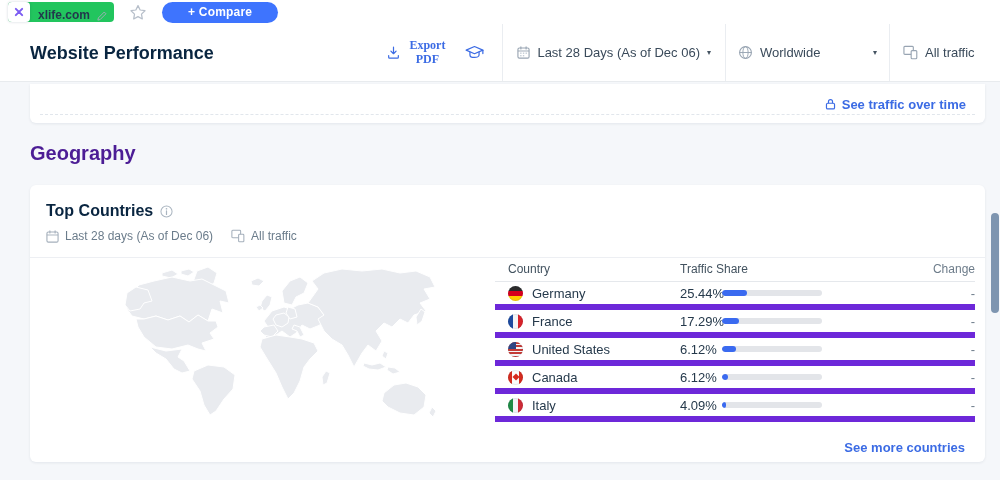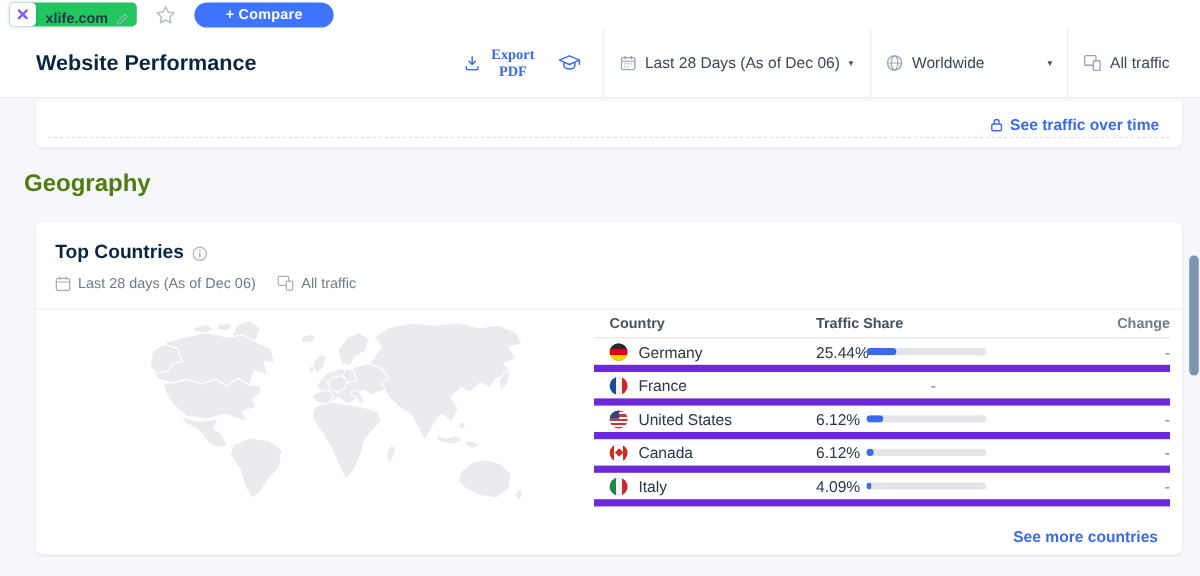--- a/index.html
+++ b/index.html
@@ -43,36 +43,36 @@
   
   .traffic-card { position:absolute; left:30px; right:15px; top:84px; height:39px; background:#fff;
                   border-radius:0 0 6px 6px; box-shadow:0 1px 3px rgba(9,37,64,.08); z-index:1; }
   .traffic-card .dashed { position:absolute; left:10px; right:10px; bottom:8px;
                           border-top:1px dashed #e1e6ec; }
   .link { display:flex; align-items:center; gap:6px; font-size:13px; font-weight:700;
           color:var(--link-blue); text-decoration:none; cursor:pointer; }
   .traffic-link { position:absolute; right:19px; top:50%; transform:translateY(-50%); }
 
   
-  .section-title { position:absolute; left:20px; top:142px; font-size:20px; font-weight:700; color:#4d7c0f; }
+  .section-title { position:absolute; left:30px; top:142px; font-size:20px; font-weight:700; color:#4c1d95; }
   .geo-card { position:absolute; left:30px; right:15px; top:185px; height:277px; background:#fff;
               border-radius:6px; box-shadow:0 1px 3px rgba(9,37,64,.08); }
   .card-title-row { position:absolute; left:16px; top:17px; display:flex; align-items:center; gap:7px; }
   .card-title-row h3 { font-size:16px; font-weight:700; color:#092540; }
   .meta-row { position:absolute; left:16px; top:44px; display:flex; align-items:center; gap:6px;
               font-size:12px; color:#6b7c8b; }
   .meta-gap { width:6px; }
   .card-divider { position:absolute; left:0; right:0; top:72px; border-top:1px solid #edeff3; }
 
   .map-wrap { position:absolute; left:2px; top:74px; width:460px; height:172px; }
   .land { fill:#e9ebef; stroke:#fff; stroke-width:1; stroke-linejoin:round; }
 
   .ctable { position:absolute; left:465px; right:10px; top:72px; }
   .thead { display:flex; align-items:center; height:25px; border-bottom:1px solid #e5e8ec;
-           font-size:12px; font-weight:700; color:#42525f; }
+           font-size:12px; font-weight:400; color:#42525f; }
   .trow { display:flex; align-items:center; height:28px; border-bottom:6px solid #6d28d9;
           font-size:13px; color:#25394b; cursor:pointer; }
   .col-country { width:185px; padding-left:13px; display:flex; align-items:center; gap:9px; }
   .col-share { flex:1; display:flex; align-items:center; }
   .col-change { width:100px; text-align:right; color:#6d7c8a; }
   .pct { width:42px; }
   .bar-track { width:100px; height:6px; border-radius:3px; background:#e3e5e9; overflow:hidden; }
   .bar-fill { display:block; height:100%; border-radius:3px; background:var(--bar-blue); }
 
   .flag { width:15px; height:15px; border-radius:50%; position:relative; overflow:hidden; flex:none;
@@ -279,20 +279,26 @@
       </span>
     </div>
     <div class="col-change">-</div>
   </div>
 
   <div class="trow">
     <div class="col-country">
       <span class="flag flag-fr"></span>
       <span>France</span>
     </div>
+    <div class="col-share">
+      <span class="pct">17.29%</span>
+      <span class="bar-track">
+        <span class="bar-fill" style="width: 17.29%;"></span>
+      </span>
+    </div>
     <div class="col-change">-</div>
   </div>
 
   <div class="trow">
     <div class="col-country">
       <span class="flag flag-us"></span>
       <span>United States</span>
     </div>
     <div class="col-share">
       <span class="pct">6.12%</span>

